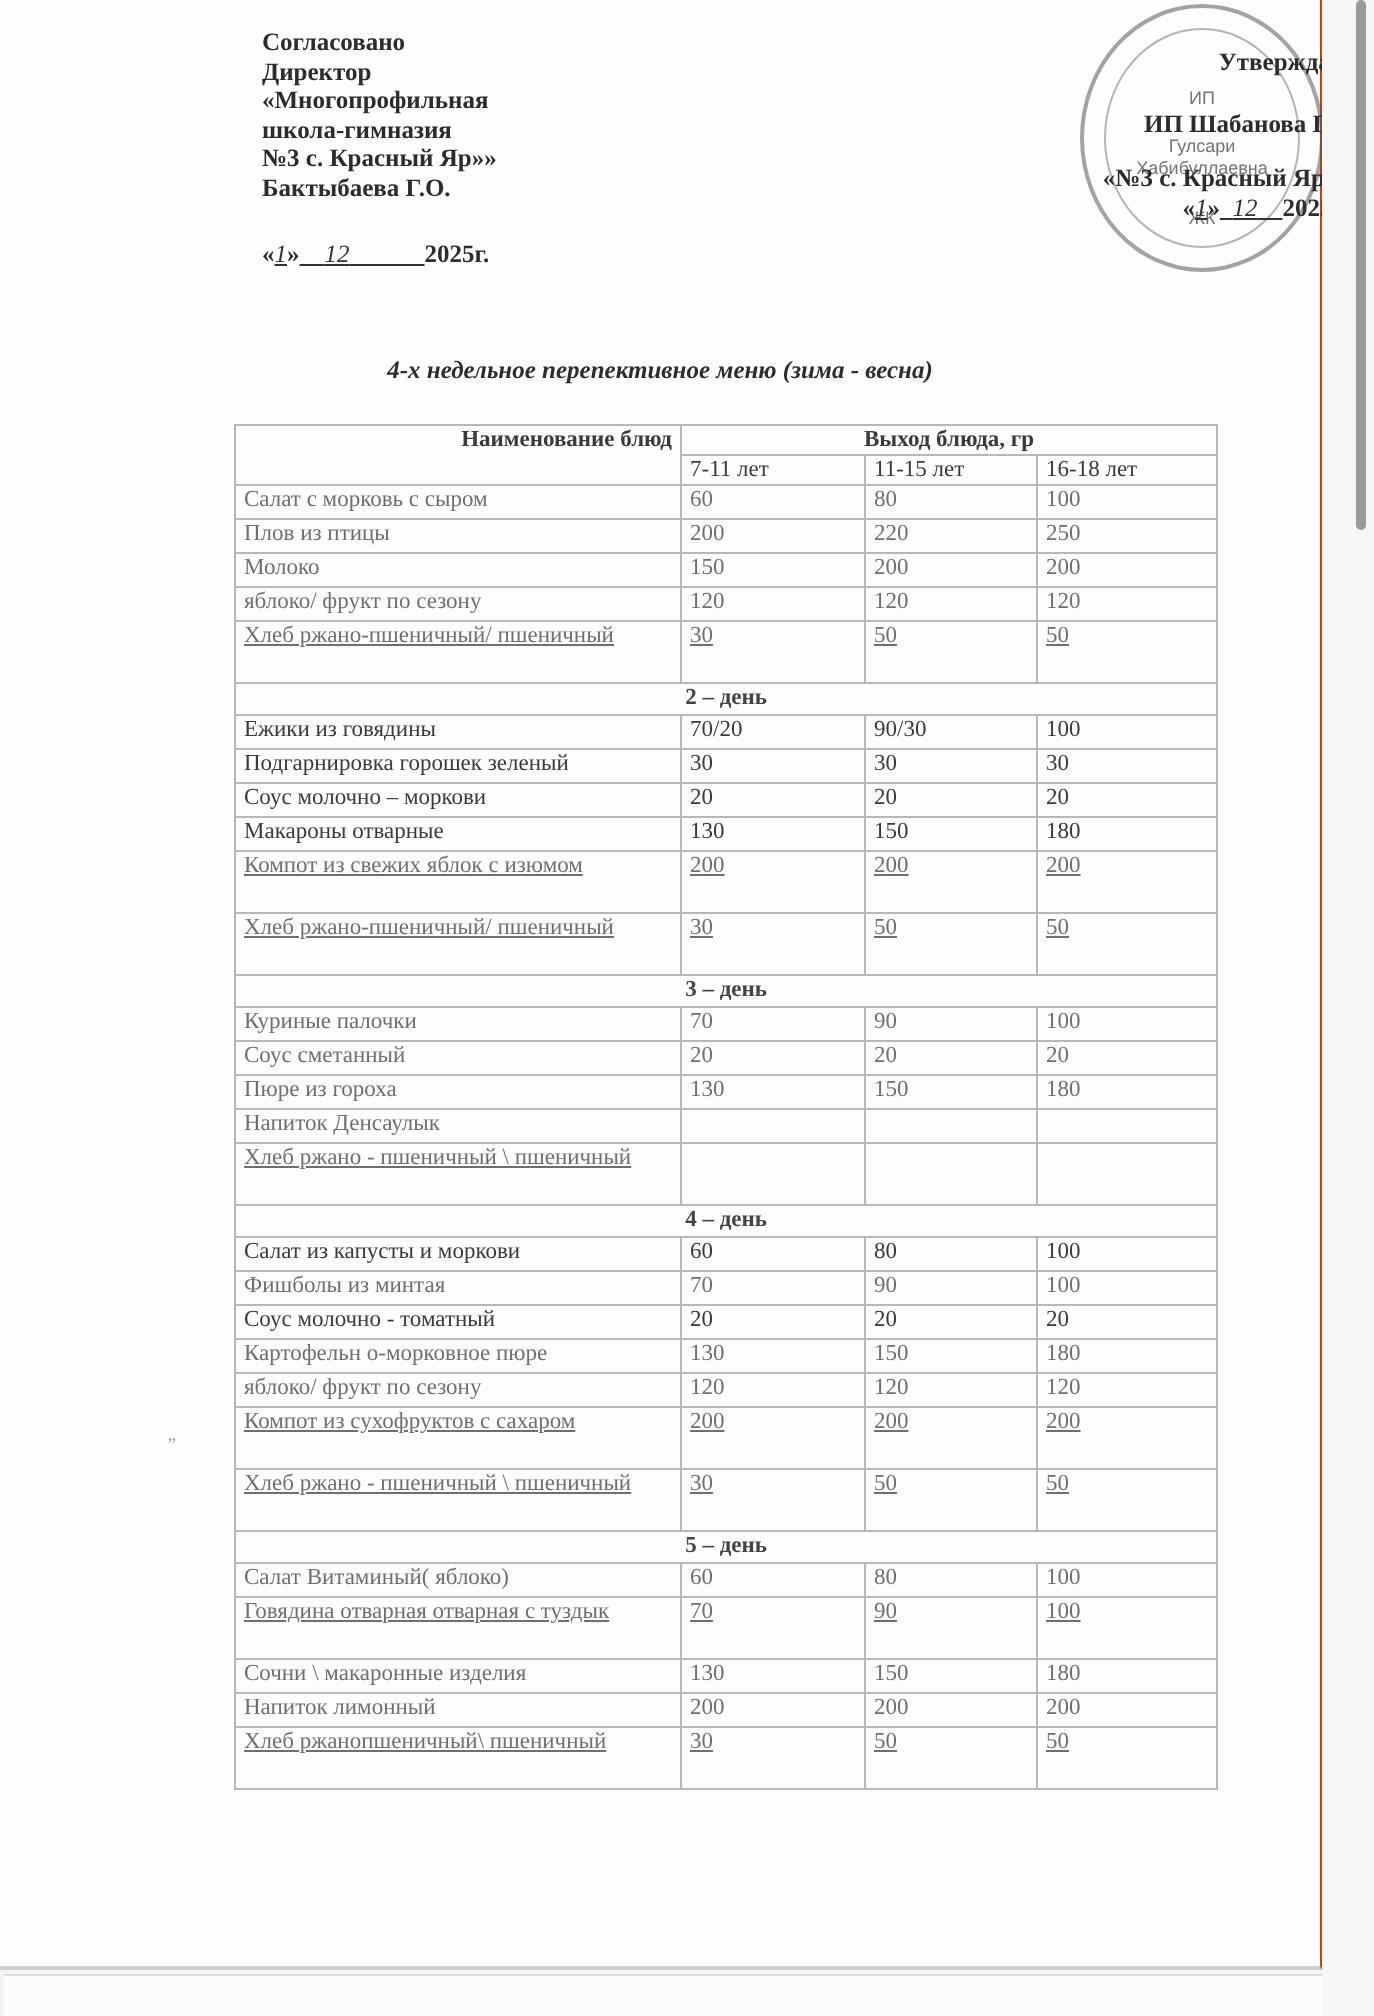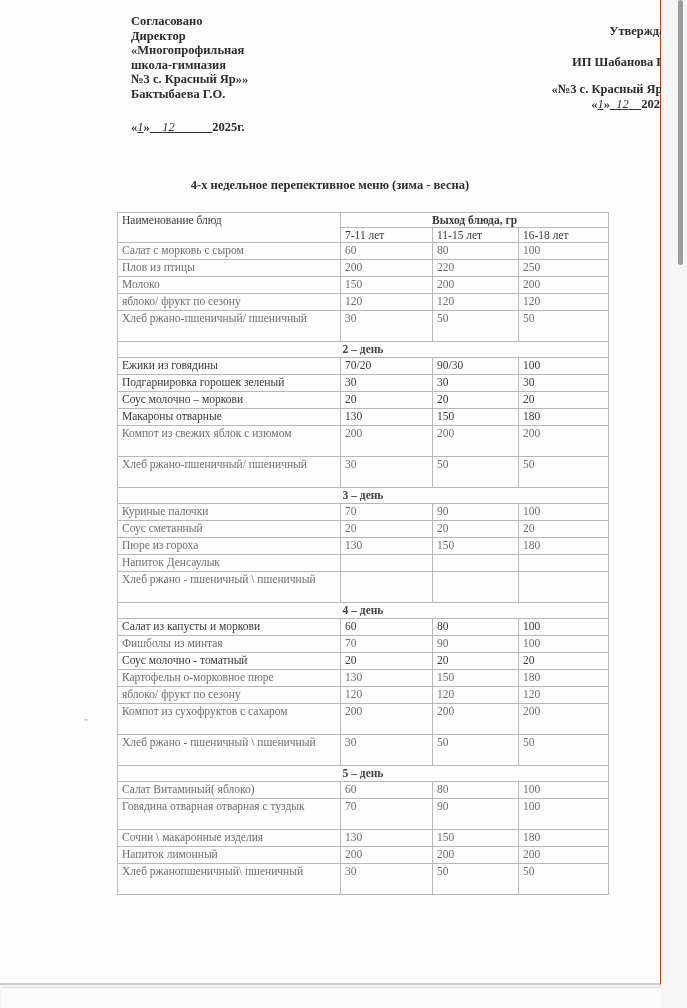--- a/index.html
+++ b/index.html
@@ -32,58 +32,64 @@
   .stamp {
     position:absolute; left:540px; top:2px; width:118px; height:130px; border-radius:50%;
     border:2px solid rgba(90,90,90,0.55);
   }
   .stamp::after {
     content:""; position:absolute; left:10px; top:10px; right:10px; bottom:10px; border-radius:50%;
     border:1px solid rgba(90,90,90,0.45);
   }
   .stamp-text { position:absolute; left:0; right:0; text-align:center; font-size:9px; color:rgba(70,70,70,0.75); font-family:"Liberation Sans",sans-serif; }
 
-  .doc-title { position:absolute; left:0; width:660px; top:178px; text-align:center; font-weight:bold; font-size:12.5px; color:#2d2d2d; }
+  .doc-title { position:absolute; left:0; width:660px; top:178px; text-align:center; font-weight:bold; font-size:12.5px; color:#2d2d2d;font-style:italic; }
   .week-title { position:absolute; left:0; width:660px; top:196px; text-align:center; font-size:11.5px; color:#444; }
 
   table.menu {
     position:absolute; left:117px; top:212px; width:491px; border-collapse:collapse; table-layout:fixed;
     font-size:11.5px;
   }
   table.menu td, table.menu th {
     border:1px solid #b8b8b8; padding:0 4px; vertical-align:top; font-weight:normal; text-align:left;
     line-height:14px; color:#6f6f6f;
   }
   table.menu th { color:#3a3a3a; }
   table.menu th.group { text-align:center; font-weight:bold;margin-top:32px; }
-  table.menu th.name { font-weight:normal; }
+  table.menu th.name { font-weight:bold;text-align:right; }
   col.c0 { width:223px; } col.c1 { width:92px; } col.c2 { width:86px; } col.c3 { width:90px; }
   tr.day td { text-align:center; color:#444; font-weight:bold; height:15px; }
   tr.item td { height:16px; }
-  tr.item.tall td { height:30px; }
+  tr.item.tall td { height:30px;text-decoration:underline; }
   tr.dark td { color:#3a3a3a; }
   .quote-mark { position:absolute; left:84px; top:712px; font-size:9px; color:#999; }
 </style>
 </head>
 <body>
 
 <div class="page">
 
   <div class="approve-left">
     <div>Согласовано</div>
     <div>Директор</div>
     <div>«Многопрофильная</div>
     <div>школа-гимназия</div>
     <div>№3 с. Красный Яр»»</div>
     <div>Бактыбаева Г.О.</div>
     <div class="date-line">
       «<span class="u">1</span>»<span class="u">&nbsp;&nbsp;&nbsp;&nbsp;<span>12</span>&nbsp;&nbsp;&nbsp;&nbsp;&nbsp;&nbsp;&nbsp;&nbsp;&nbsp;&nbsp;&nbsp;&nbsp;</span><span>2025г.</span>
     </div>
   </div>
 
+  <div class="stamp">
+    <div class="stamp-text" style="top:40px">ИП</div>
+    <div class="stamp-text" style="top:64px">Гулсари</div>
+    <div class="stamp-text" style="top:75px">Хабибуллаевна</div>
+    <div class="stamp-text" style="top:100px">ЖК</div>
+  </div>
 
   <div class="approve-right">
     <div>Утверждаю</div>
     <div style="margin-top:16px">ИП Шабанова Г.Х</div>
     <div style="margin-top:12px">«№3 с. Красный Яр»»</div>
     <div>
       «<span class="u">1</span>»<span class="u">&nbsp;&nbsp;<span>12</span>&nbsp;&nbsp;&nbsp;&nbsp;</span><span>2025 г</span>
     </div>
   </div>
 

